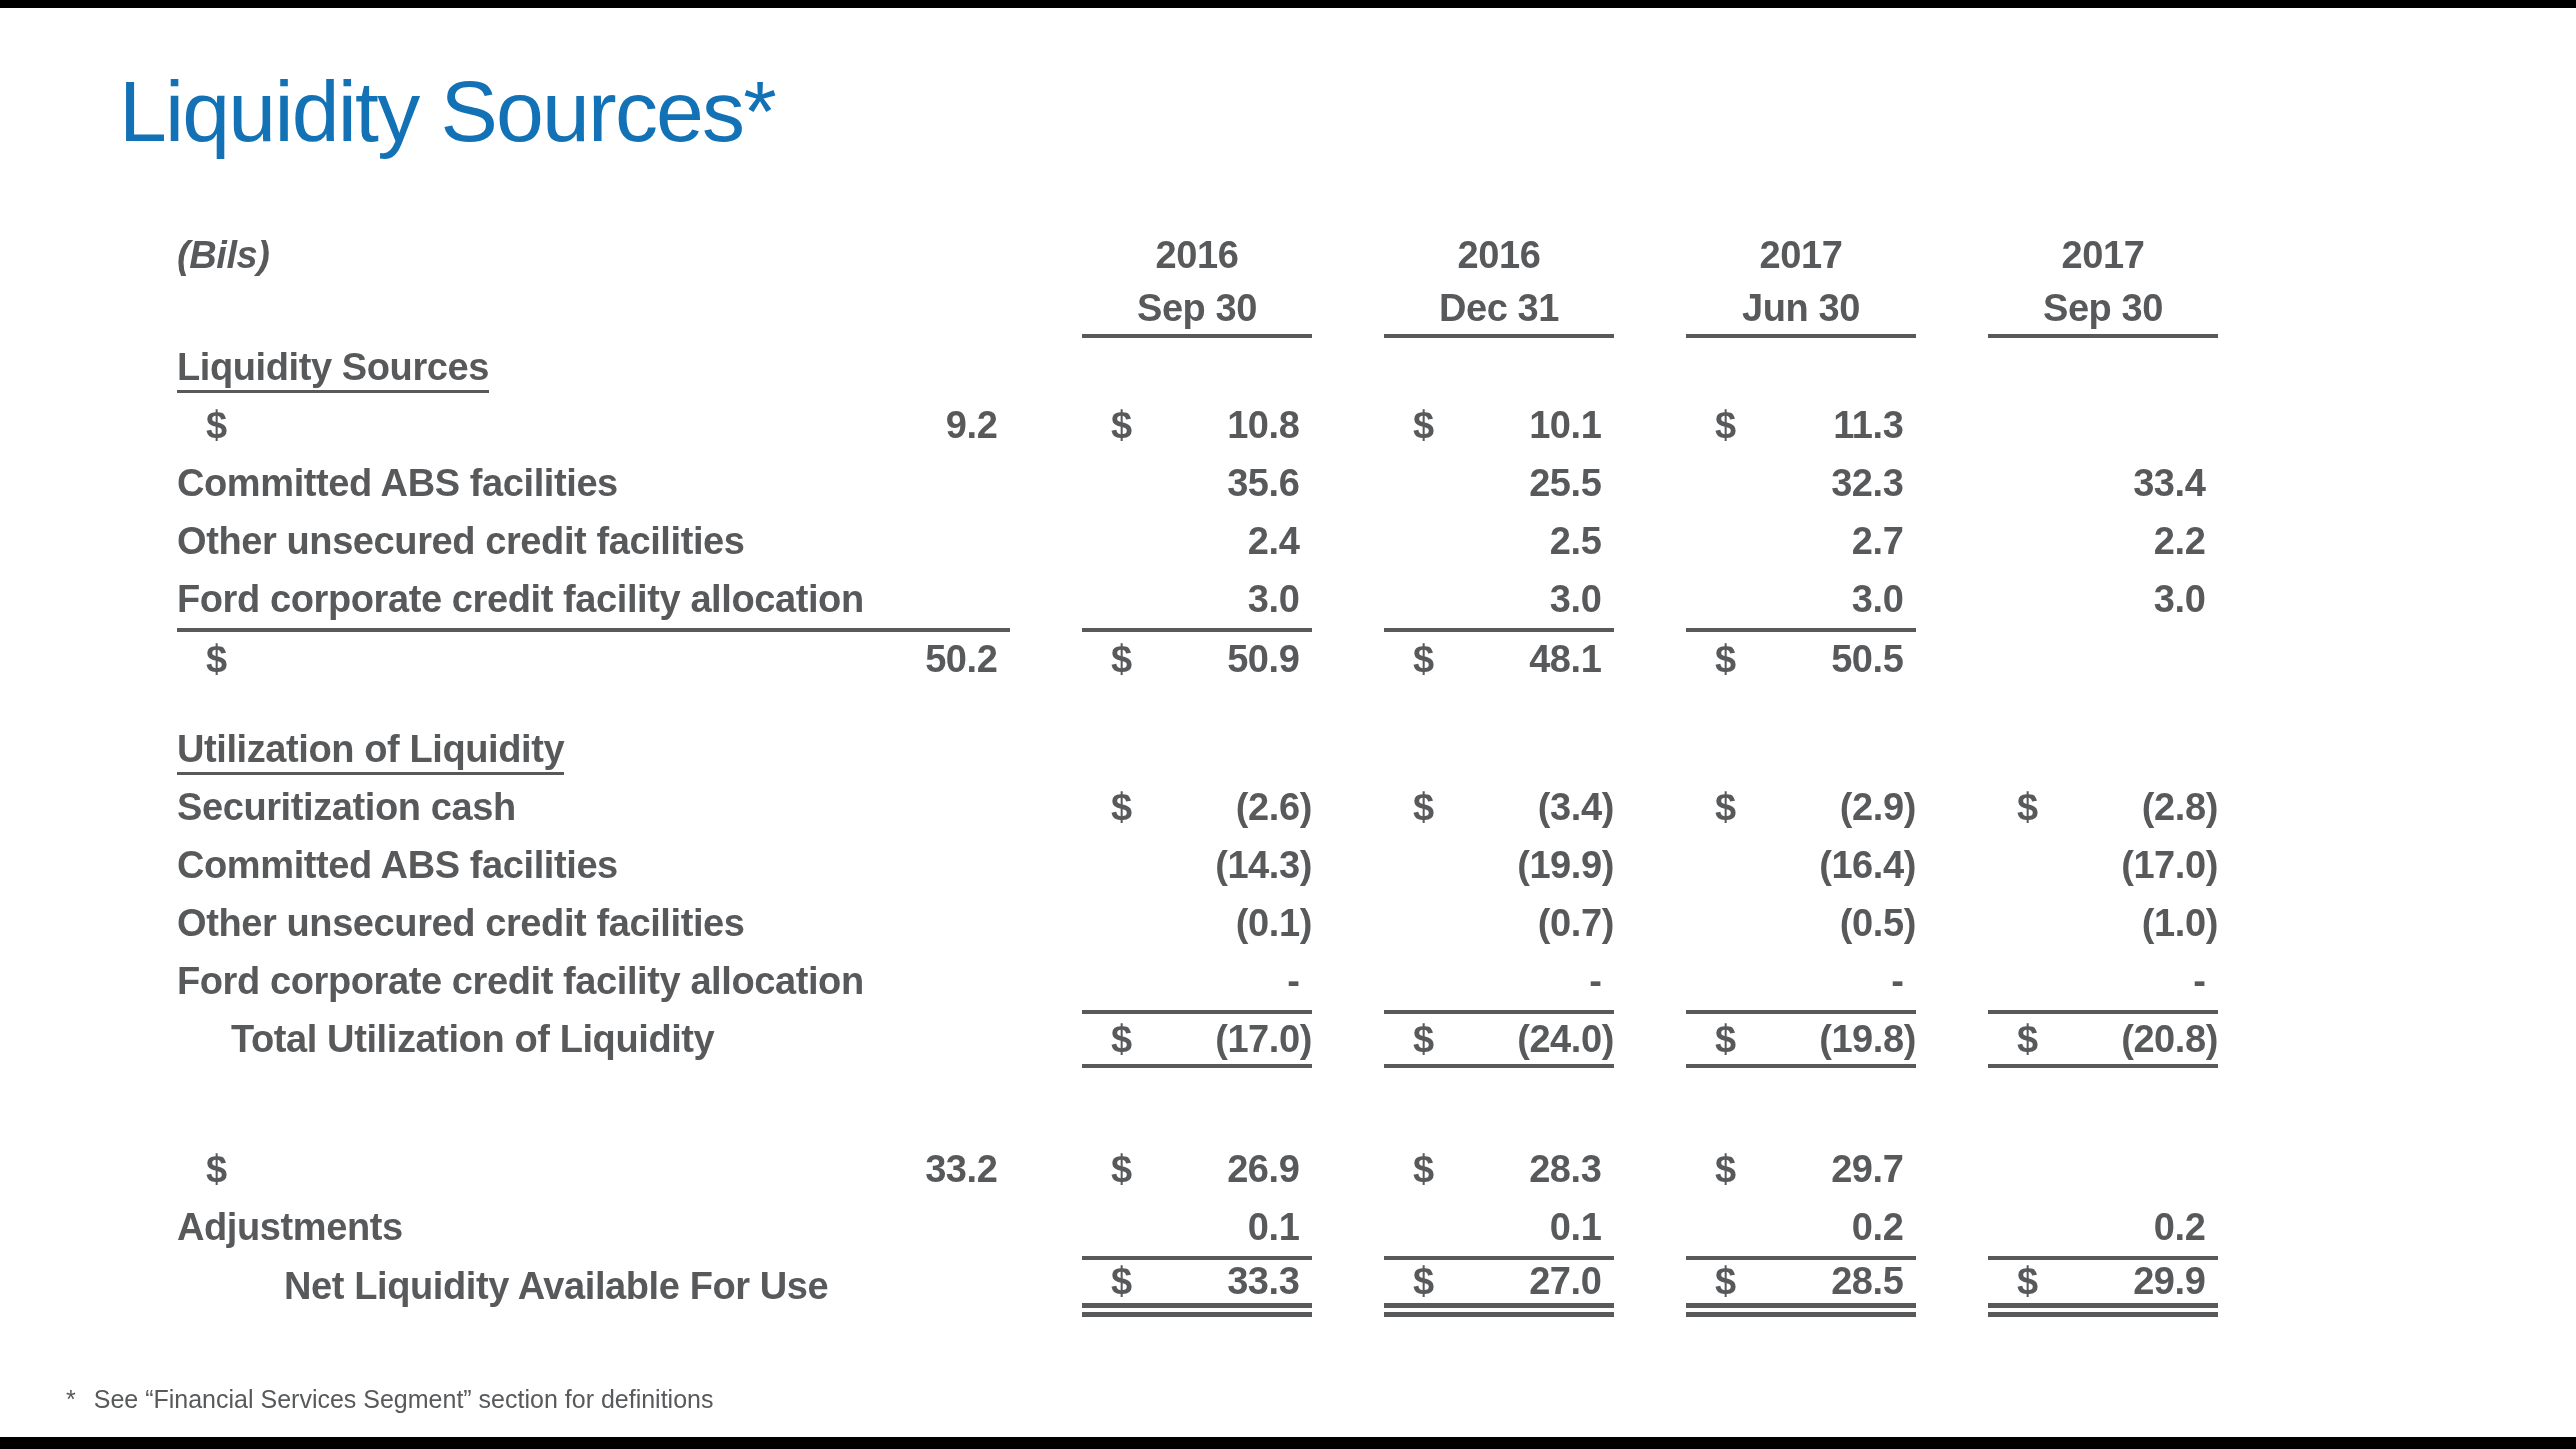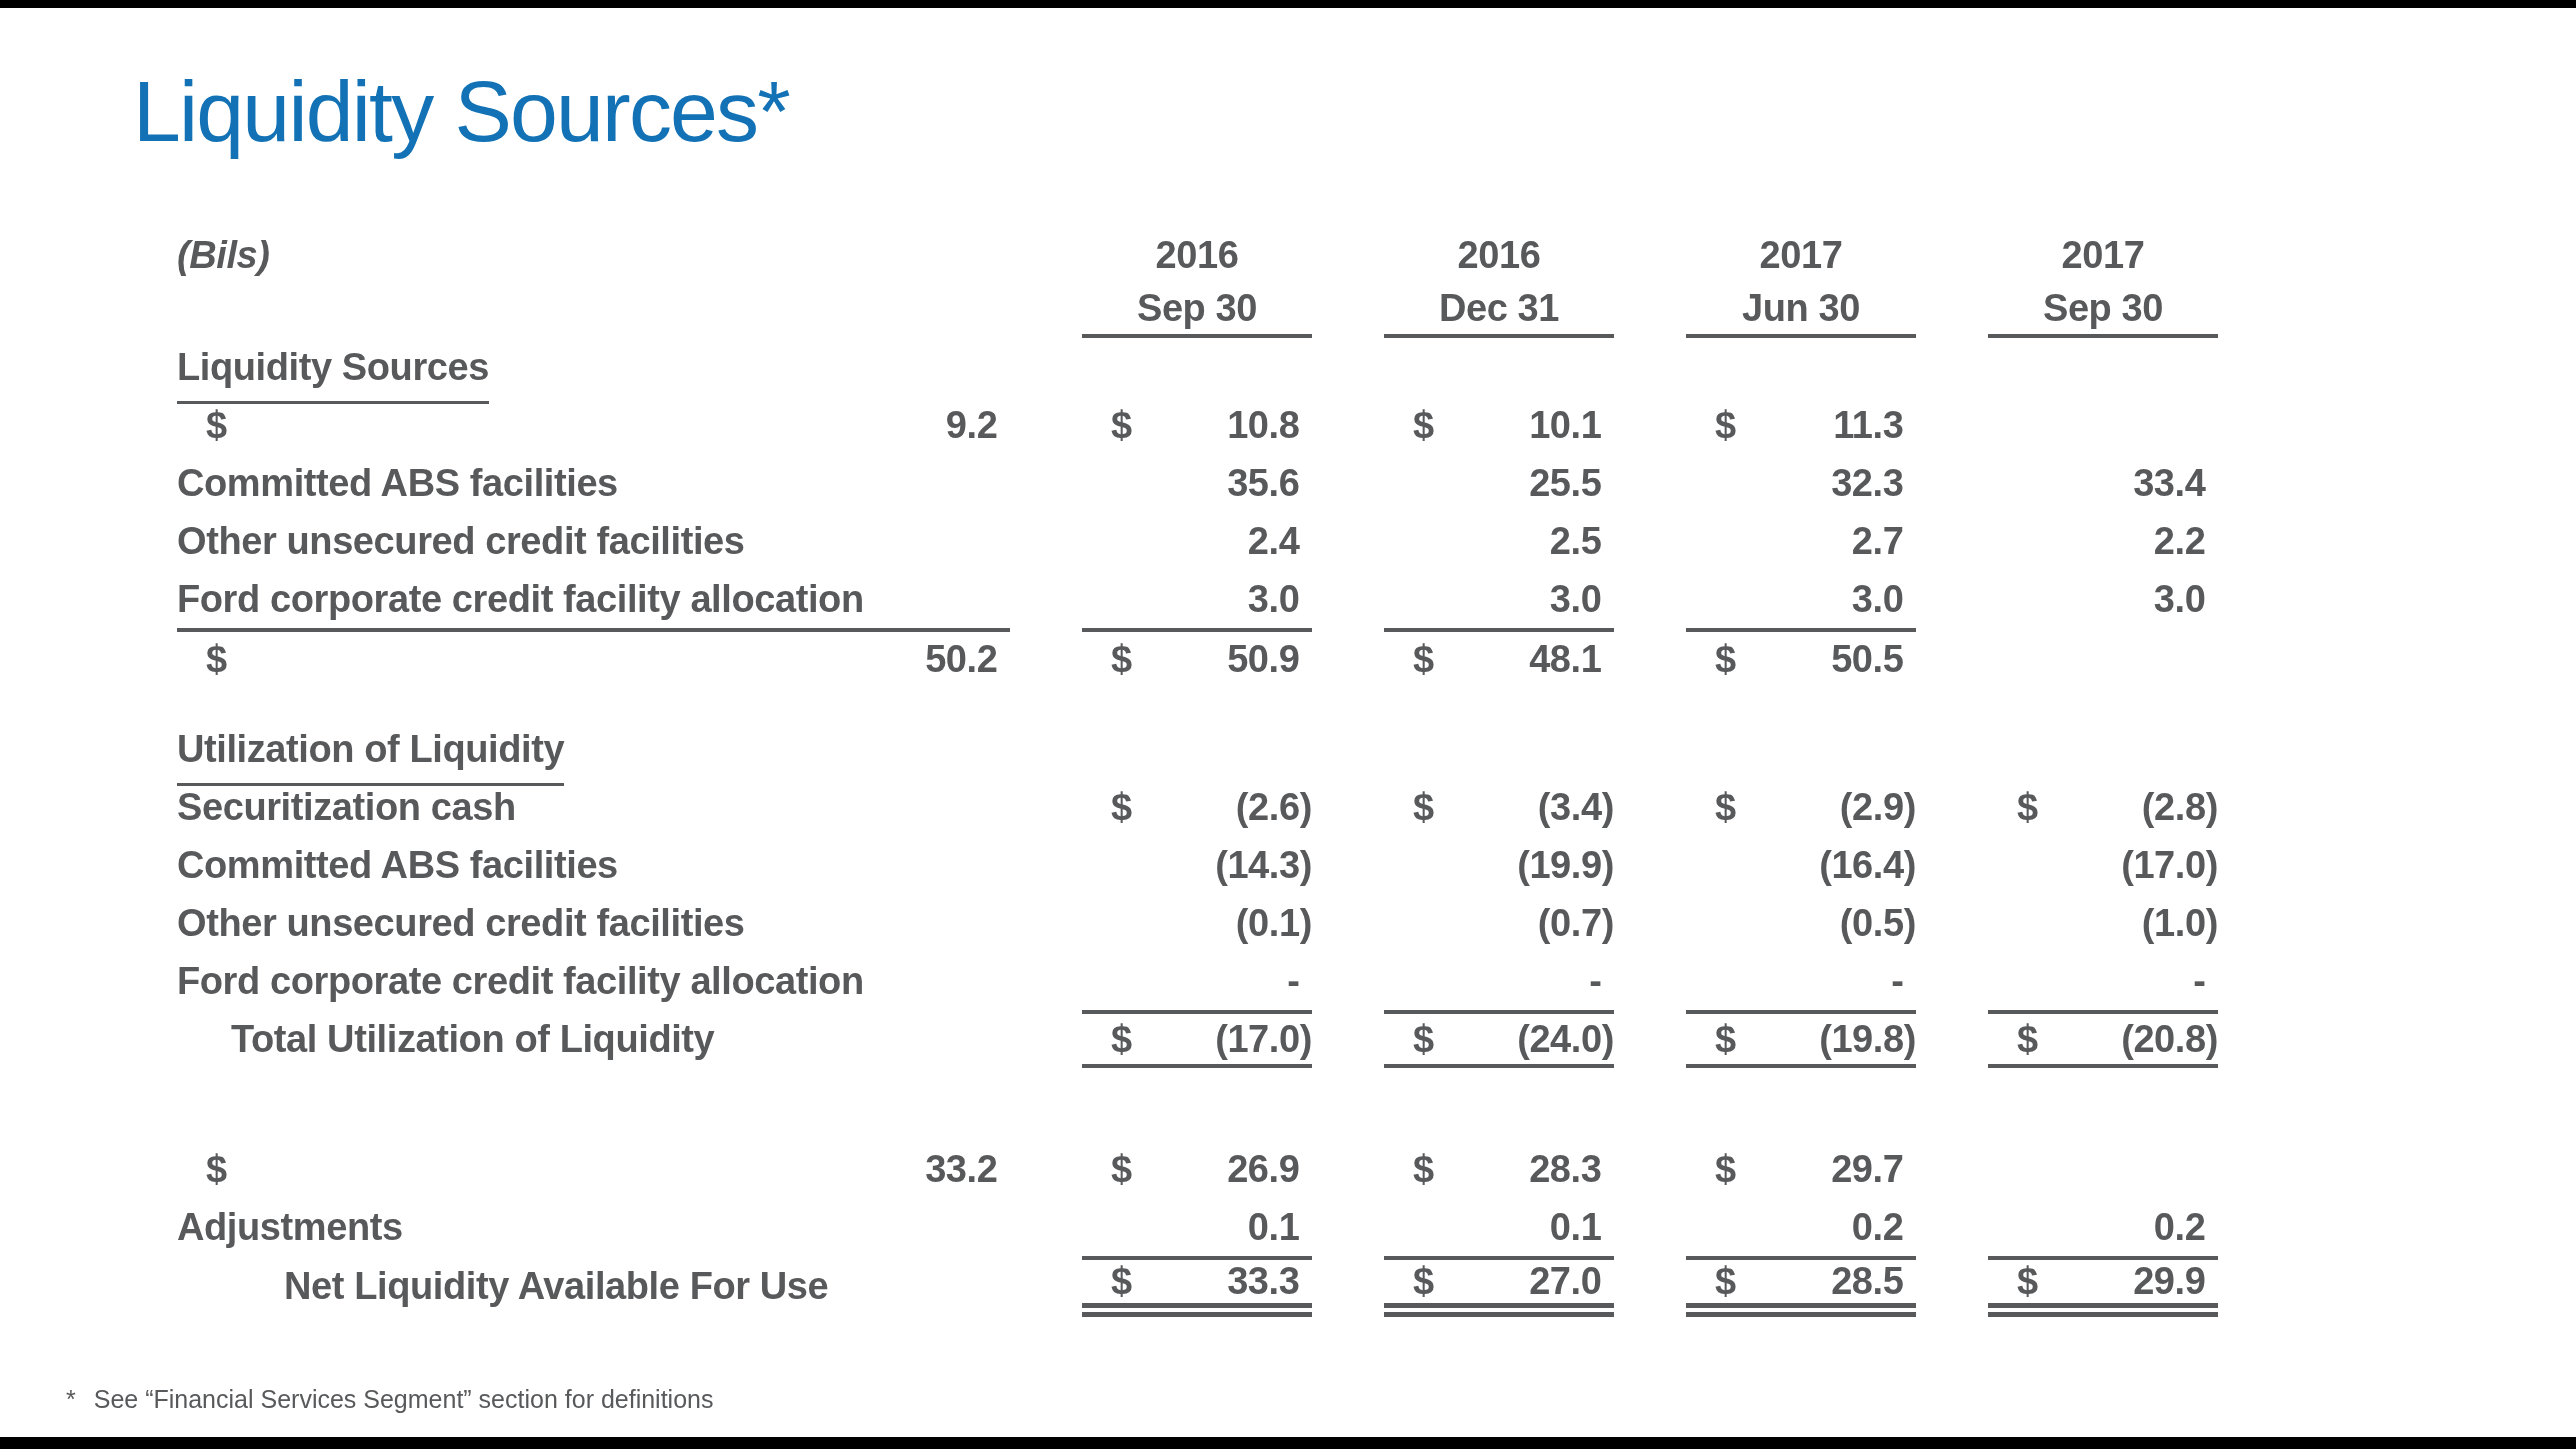--- a/index.html
+++ b/index.html
@@ -8,37 +8,37 @@
     --black:#000000;
   }
   html,body{margin:0;padding:0;background:#fff;}
   .slide{
     position:relative;width:2576px;height:1449px;overflow:hidden;background:#fff;
     font-family:"Liberation Sans",sans-serif;color:var(--gray);
   }
   .top-bar{position:absolute;top:0;left:0;width:100%;height:8px;background:var(--black);}
   .bottom-bar{position:absolute;bottom:0;left:0;width:100%;height:12.5px;background:var(--black);}
   .title{
-    position:absolute;left:133px;top:64px;margin:0;
+    position:absolute;left:119px;top:64px;margin:0;
     font-size:86px;font-weight:400;line-height:1.1;letter-spacing:-1.8px;color:var(--blue);
   }
   .fin-table{position:absolute;left:177px;top:228px;}
   .row{
     display:grid;grid-template-columns:833px 230px 230px 230px 230px;column-gap:72px;
     height:58px;align-items:center;
     font-size:38px;font-weight:700;letter-spacing:-0.4px;color:var(--gray);
   }
   .hdr-row{height:55px;}
   .units{font-style:italic;}
   .col-year{text-align:center;align-self:center;}
   .col-date{
     align-self:stretch;display:flex;align-items:center;justify-content:center;
     border-bottom:4.5px solid var(--gray);
   }
-  .section-heading-text{border-bottom:3.6px solid var(--gray);padding-bottom:13px;}
+  .section-heading-text{border-bottom:3.6px solid var(--gray);padding-bottom:2px;}
   .label{white-space:nowrap;}
   .label.ind-1{padding-left:54px;}
   .label.ind-2{padding-left:107px;}
   .val{
     align-self:stretch;display:flex;align-items:center;padding-left:29px;box-sizing:border-box;
   }
   .val .num{margin-left:auto;white-space:nowrap;}
   .val.pos .num{padding-right:12.5px;}
   .val.rule-above{border-top:4.5px solid var(--gray);}
   .val.rule-single{border-bottom:4.5px solid var(--gray);}

